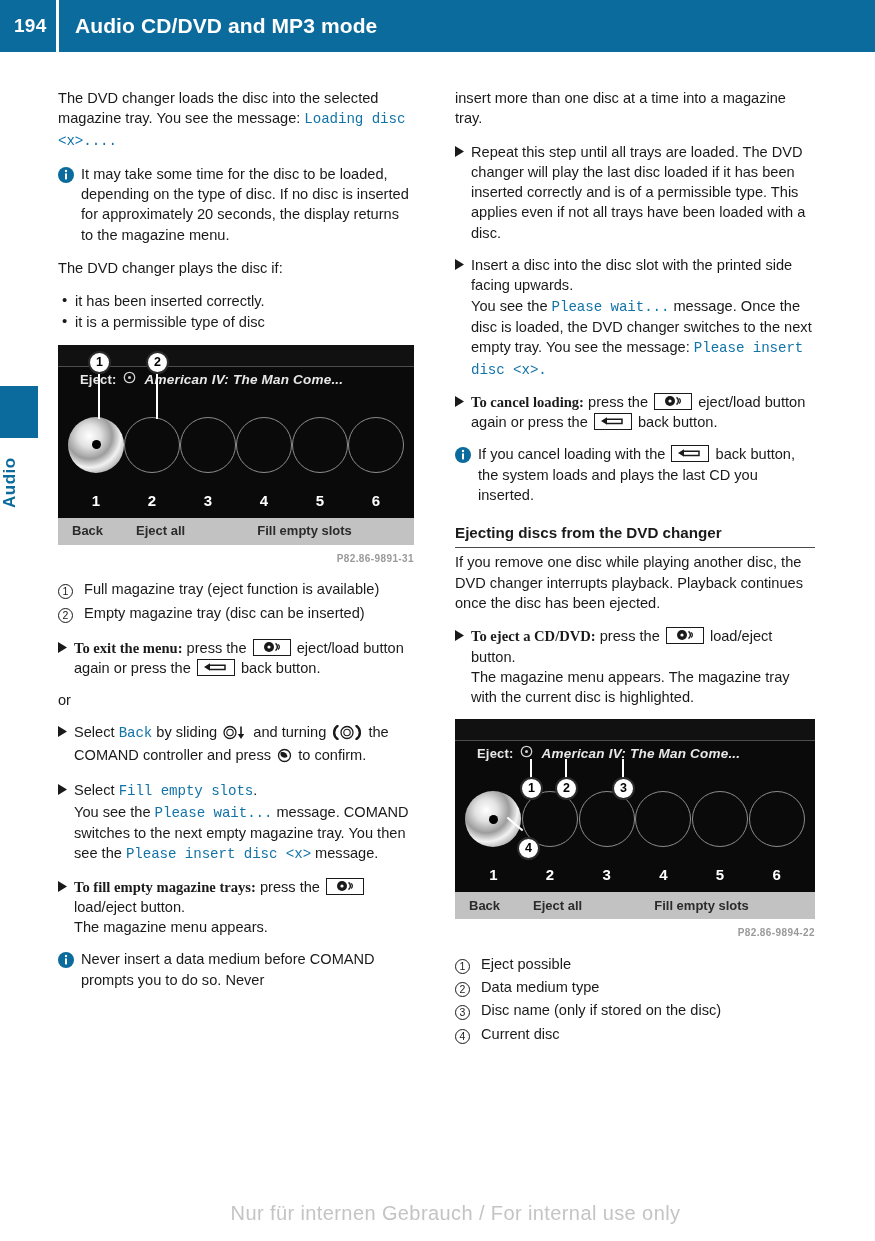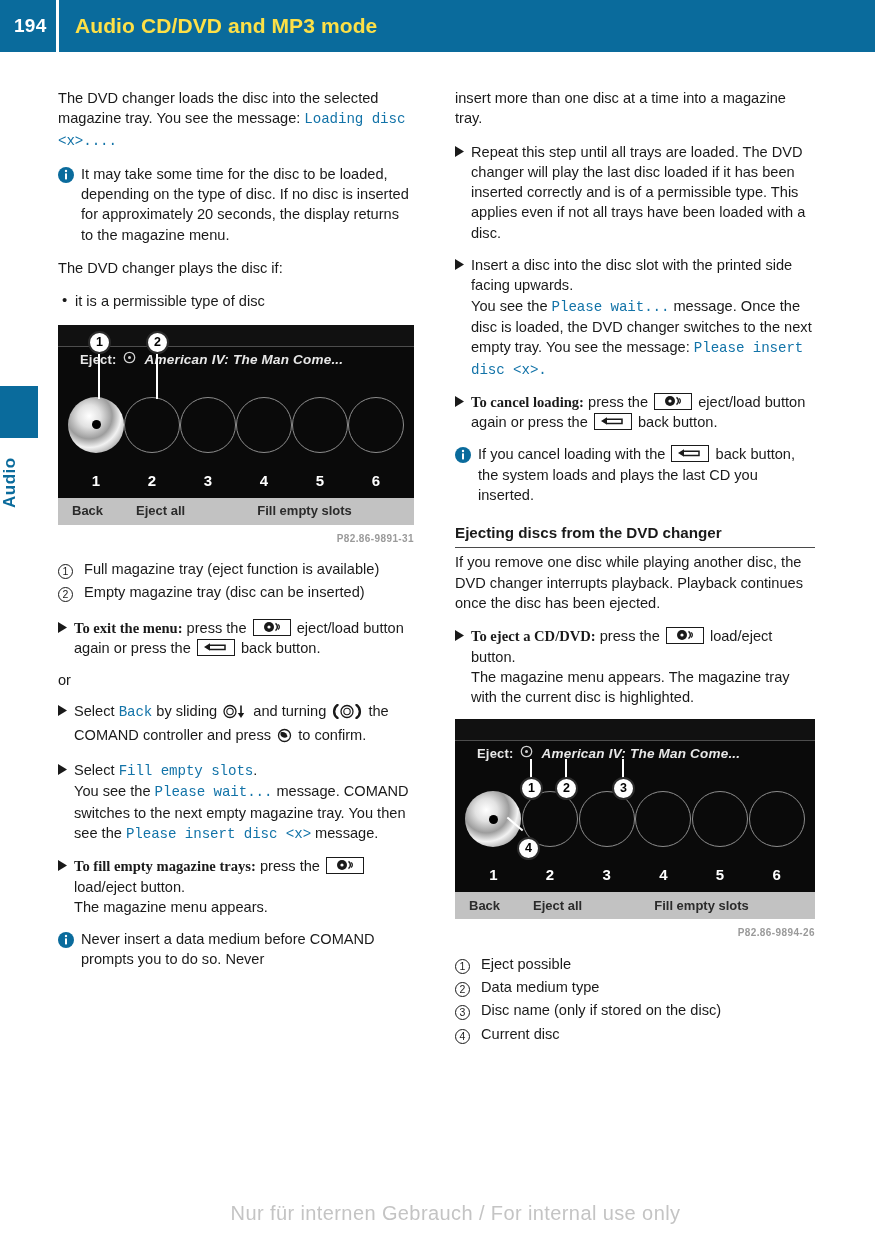--- a/index.html
+++ b/index.html
@@ -29,21 +29,21 @@
     color: #ffffff;
     font-size: 19px;
     font-weight: bold;
     letter-spacing: 0.3px;
   }
   .header .rule {
     width: 3px; height: 52px;
     background: #ffffff;
   }
   .header .title {
-    color: #fde047;
+    color: #ffffff;
     font-size: 21px;
     font-weight: bold;
     padding-left: 16px;
     letter-spacing: 0.1px;
   }
 
   
   .sidetab-block {
     position: absolute;
     left: 0; top: 386px;
@@ -334,20 +334,21 @@
           <rect x="7" y="6.4" width="2" height="6" fill="#fff"></rect>
           <circle cx="8" cy="4" r="1.2" fill="#fff"></circle>
         </svg>
     </span>
     <span class="note-body">It may take some time for the disc to be loaded, depending on the type of disc. If no disc is inserted for approximately 20 seconds, the display returns to the magazine menu.</span>
   </div>
 
   <p class="para">The DVD changer plays the disc if:</p>
 
   <ul class="blist">
+    <li>it has been inserted correctly.</li>
     <li>it is a permissible type of disc</li>
   </ul>
 
   <div class="shot" style="height:200px; margin-top:8px;">
     <div class="topbar"></div>
     <div class="statusline">
       <span class="eject-lbl">Eject:</span>
       <span class="dtype">
         <svg width="13" height="13" viewBox="0 0 13 13">
             <circle cx="6.5" cy="6.5" r="5.2" fill="none" stroke="#cfcfcf" stroke-width="1.3"></circle>
@@ -579,21 +580,21 @@
     </div>
     <div class="leader" style="left:75px; top:40px; width:2px; height:22px;"></div>
     <div class="bubble" style="left:65px; top:58px;">1</div>
     <div class="leader" style="left:110px; top:40px; width:2px; height:22px;"></div>
     <div class="bubble" style="left:100px; top:58px;">2</div>
     <div class="leader" style="left:167px; top:40px; width:2px; height:22px;"></div>
     <div class="bubble" style="left:157px; top:58px;">3</div>
     <div class="leader" style="left:50px; top:104px; width:20px; height:2px; transform:rotate(40deg);"></div>
     <div class="bubble" style="left:62px; top:118px;">4</div>
   </div>
-  <div class="figid">P82.86-9894-26</div>
+  <div class="figid">P82.86-9894-22</div>
 
   <ul class="callouts">
     <li>
       <span class="cnum"><span class="circnum">1</span></span>
       <span class="ctxt">Eject possible</span>
     </li>
     <li>
       <span class="cnum"><span class="circnum">2</span></span>
       <span class="ctxt">Data medium type</span>
     </li>

